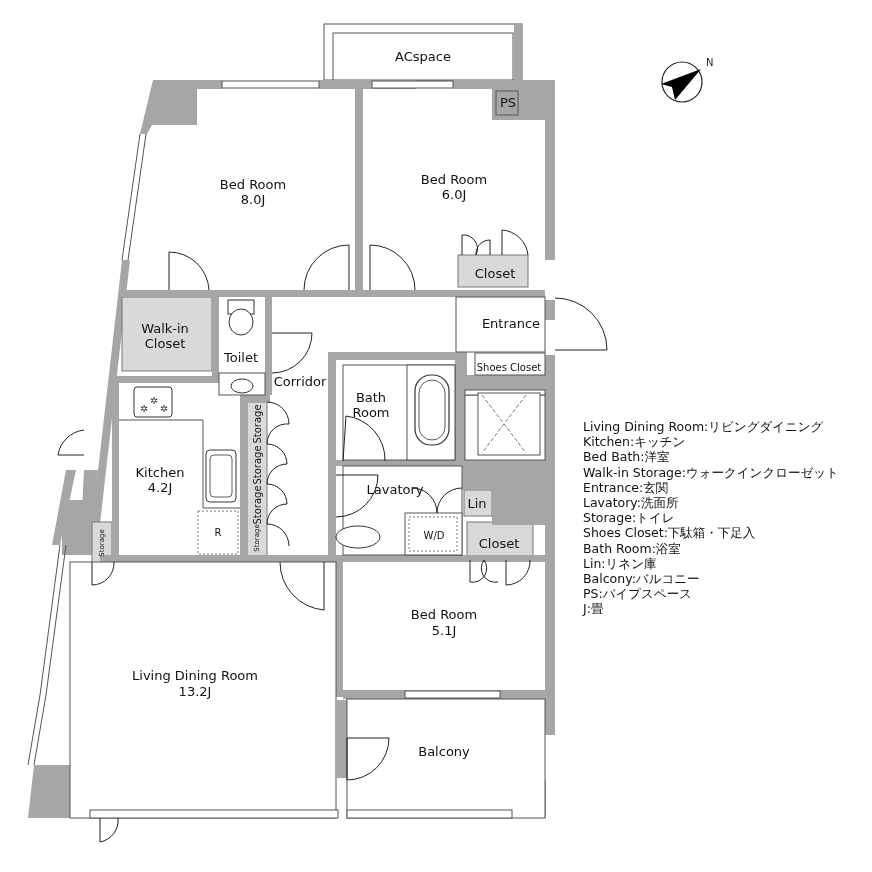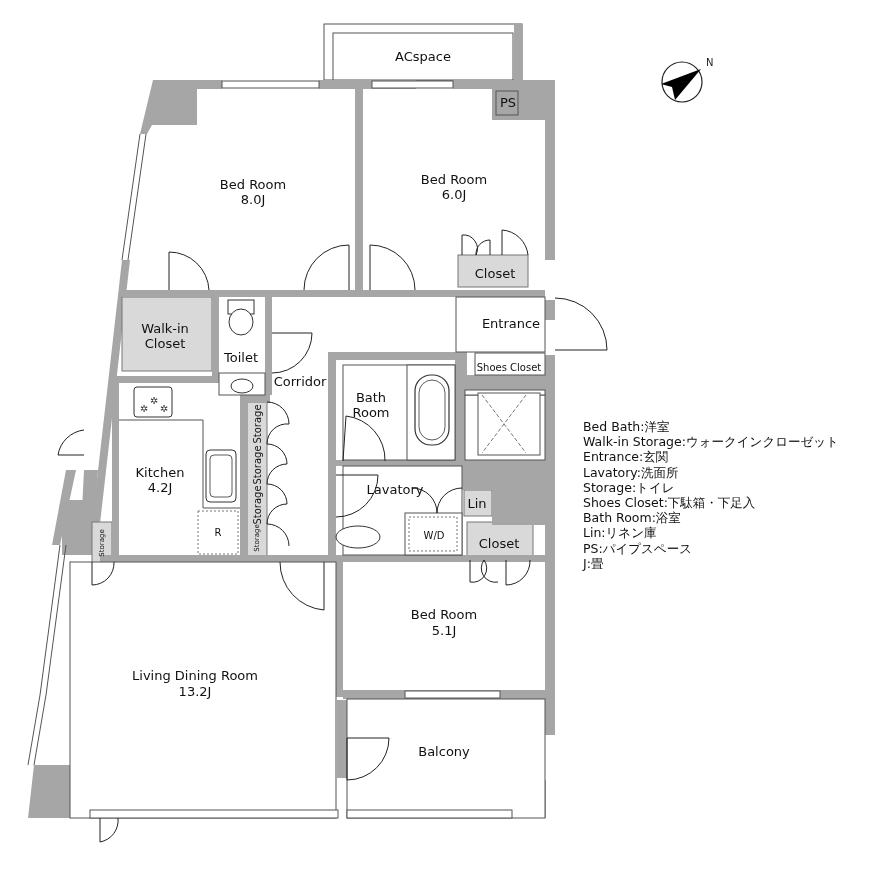--- a/index.html
+++ b/index.html
@@ -223,23 +223,26 @@
   <text class="lbl" x="444" y="756">Balcony</text>
 
   <g>
     <circle cx="682" cy="82" r="20" fill="#fff" stroke="#222" stroke-width="1.2"></circle>
     <polygon points="701,69 661,84 672,87 675,100" fill="#000"></polygon>
     <text x="706" y="66" font-size="10" fill="#222">N</text>
   </g>
 </svg>
 
 <div class="legend">
+  <div>Living Dining Room:リビングダイニング</div>
+  <div>Kitchen:キッチン</div>
   <div>Bed Bath:洋室</div>
   <div>Walk-in Storage:ウォークインクローゼット</div>
   <div>Entrance:玄関</div>
   <div>Lavatory:洗面所</div>
   <div>Storage:トイレ</div>
   <div>Shoes Closet:下駄箱・下足入</div>
   <div>Bath Room:浴室</div>
   <div>Lin:リネン庫</div>
+  <div>Balcony:バルコニー</div>
   <div>PS:パイプスペース</div>
   <div>J:畳</div>
 </div>
 
 </body></html>

